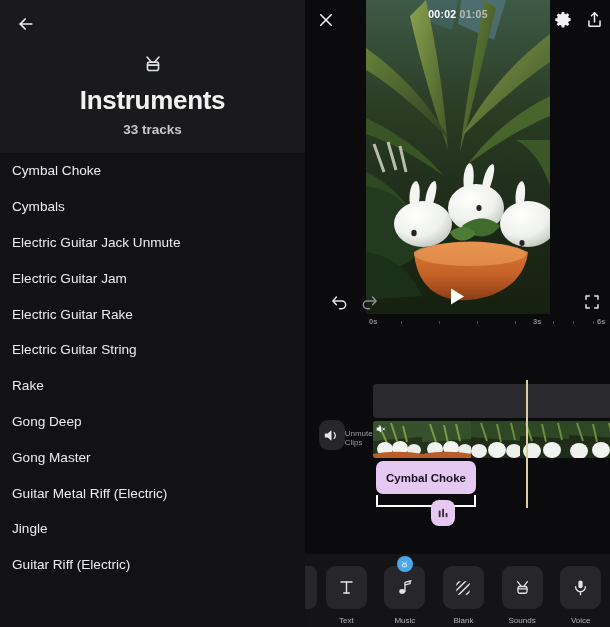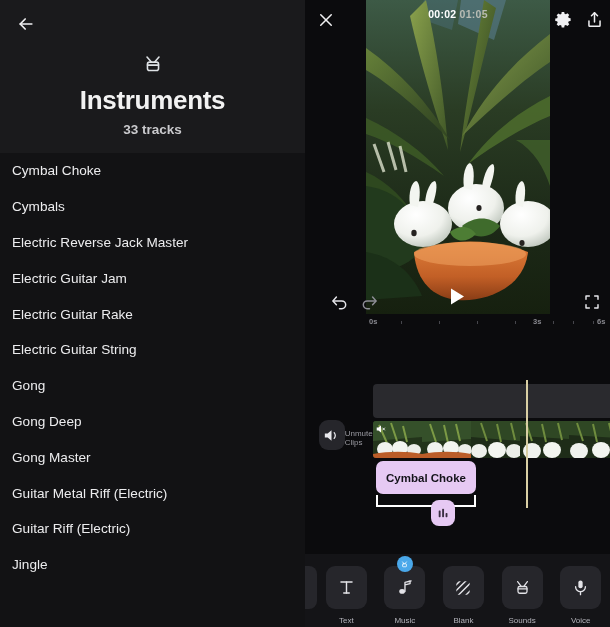--- a/index.html
+++ b/index.html
@@ -199,30 +199,30 @@
           <path d="M8 14.2 H20"></path>
         </svg>
         <div id="panel-title">Instruments</div>
         <div id="panel-subtitle">33 tracks</div>
       </div>
     </div>
 
     <div id="track-list">
         <div class="track-item">Cymbal Choke</div>
         <div class="track-item">Cymbals</div>
-        <div class="track-item">Electric Reverse Jack Master</div>
+        <div class="track-item">Electric Guitar Jack Unmute</div>
         <div class="track-item">Electric Guitar Jam</div>
         <div class="track-item">Electric Guitar Rake</div>
         <div class="track-item">Electric Guitar String</div>
-        <div class="track-item">Gong</div>
+        <div class="track-item">Rake</div>
         <div class="track-item">Gong Deep</div>
         <div class="track-item">Gong Master</div>
         <div class="track-item">Guitar Metal Riff (Electric)</div>
+        <div class="track-item">Jingle</div>
         <div class="track-item">Guitar Riff (Electric)</div>
-        <div class="track-item">Jingle</div>
       </div>
   </div>
 
   <div id="right-panel">
 
     <div id="close-btn">
       <svg width="18" height="18" viewBox="0 0 24 24" fill="none" stroke="#f0f0f2" stroke-width="2" stroke-linecap="round">
         <path d="M5 5 L19 19"></path>
           <path d="M19 5 L5 19"></path>
       </svg>

